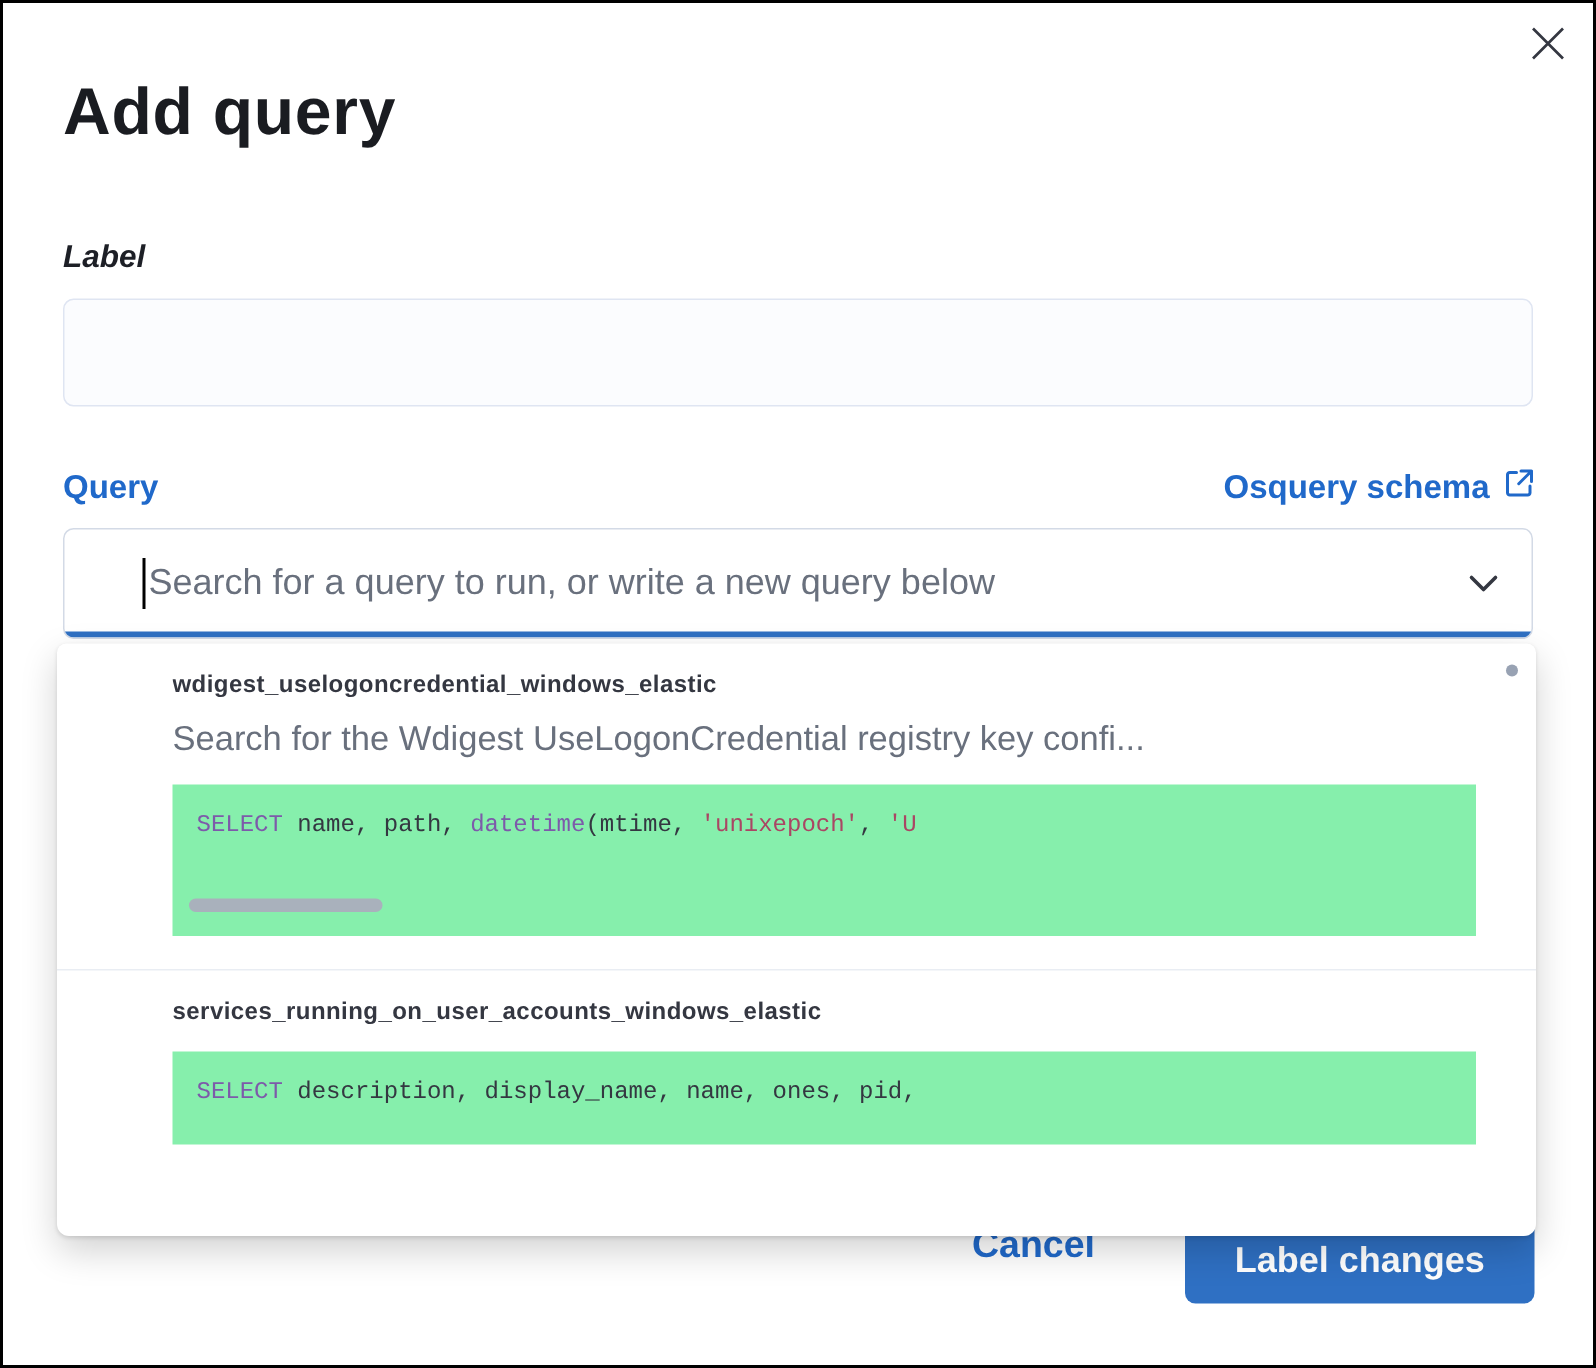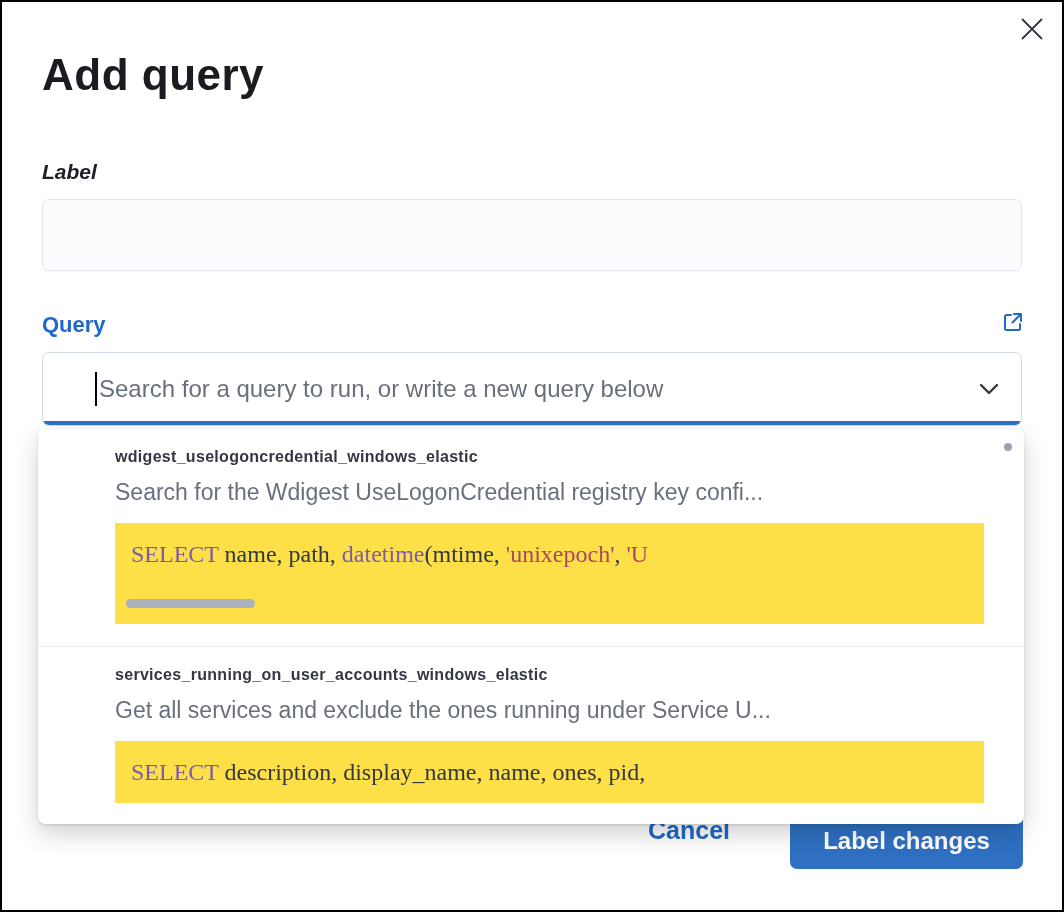--- a/index.html
+++ b/index.html
@@ -130,25 +130,25 @@
     white-space: nowrap; overflow: hidden;
   }
   .opt-desc {
     margin-top: 13px;
     font-size: 23px; color: #69707d;
     white-space: nowrap; overflow: hidden;
   }
   .code-block {
     position: relative;
     margin-top: 17px;
-    background: #fde047;
+    background: #86efac;
     height: 101px;
     padding: 18px 16px 0 16px;
-    font-family: Liberation Serif, serif;
-    font-size: 24px;
+    font-family: Liberation Mono, monospace;
+    font-size: 16px;
     white-space: nowrap; overflow: hidden;
   }
   .code-block.clipped { height: 62px; }
   .tok-keyword { color: #7d5aaa; }
   .tok-string  { color: #aa4664; }
   .tok-plain   { color: #343741; }
   .hscroll-thumb {
     position: absolute; left: 11px; bottom: 16px;
     width: 129px; height: 9px; border-radius: 5px;
     background: #a9b1bc; cursor: pointer;
@@ -168,20 +168,21 @@
   </span>
 </button>
 
 <h1 class="modal-title">Add query</h1>
 
 <label class="field-label">Label</label>
 <input class="label-input" type="text" placeholder="" style="">
 
 <div class="query-label">Query</div>
 <a class="schema-link">
+  <span>Osquery schema</span>
   <span>
     <svg width="22" height="22" viewBox="0 0 22 22">
       <path d="M9 4 H4.5 C3.7 4 3 4.7 3 5.5 V17.5 C3 18.3 3.7 19 4.5 19 H16.5 C17.3 19 18 18.3 18 17.5 V13" stroke="#2069ca" stroke-width="2" fill="none" stroke-linecap="round"></path>
       <path d="M12 3 H19 V10 M19 3 L10.5 11.5" stroke="#2069ca" stroke-width="2" fill="none" stroke-linecap="round" stroke-linejoin="round"></path>
     </svg>
   </span>
 </a>
 
 <div class="combobox">
   <div class="combo-input-wrap">
@@ -210,18 +211,17 @@
     <div class="code-block">
       <span><span class="tok-keyword">SELECT</span><span class="tok-plain"> name, path, </span><span class="tok-keyword">datetime</span><span class="tok-plain">(mtime, </span><span class="tok-string">'unixepoch'</span><span class="tok-plain">, </span><span class="tok-string">'U</span></span>
       <div class="hscroll-thumb"></div>
     </div>
   </div>
 
   <hr class="divider">
 
   <div class="option clipped">
     <div class="opt-title">services_running_on_user_accounts_windows_elastic</div>
-    <div class="opt-desc">Get all services and exclude the ones running under Service U...</div>
     <div class="code-block clipped">
       <span><span class="tok-keyword">SELECT</span><span class="tok-plain"> description, display_name, name, ones, pid,</span></span>
     </div>
   </div>
 </div>
 
 </body></html>

